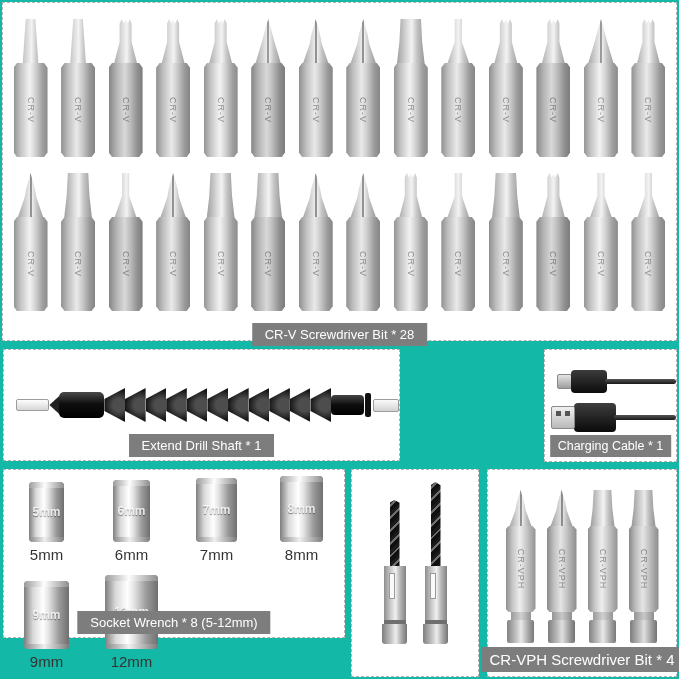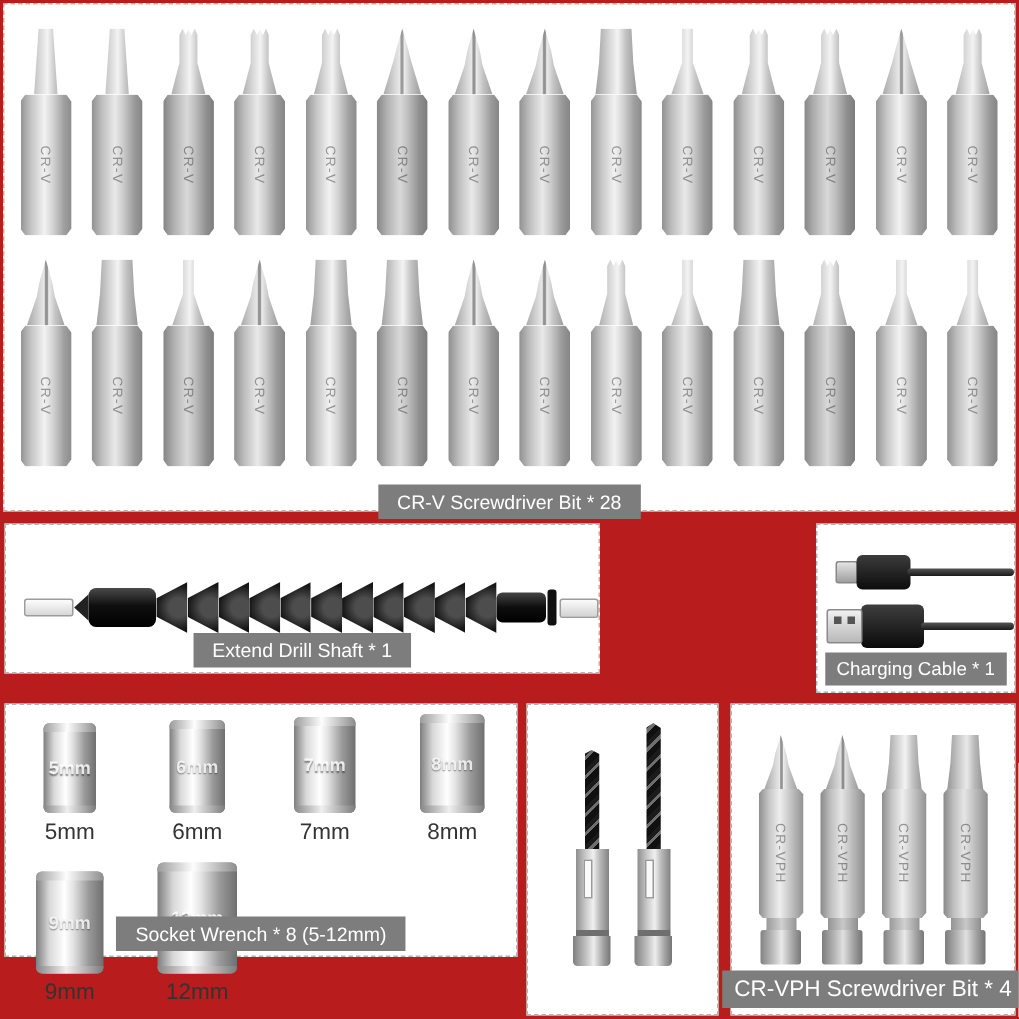--- a/index.html
+++ b/index.html
@@ -1,23 +1,23 @@
 <!DOCTYPE html>
 <html><head>
 <meta charset="utf-8">
 <style>
   html,body{margin:0;padding:0;background:#fff;}
   body{width:679px;height:679px;position:relative;font-family:"Liberation Sans",sans-serif;overflow:hidden;}
-  .canvas{position:absolute;inset:0;background:#b91c1c;}
+  .canvas{position:absolute;inset:0;background:#14b8a6;}
   .box{position:absolute;border:1px dashed #b3b3b3;background:#fff;box-sizing:border-box;}
   .badge{position:absolute;left:50%;transform:translateX(-50%);background:#7d7d7d;color:#fff;
          font-size:13px;line-height:1;padding:5px 13px;white-space:nowrap;}
   
   .sec-top{left:2px;top:2px;width:675px;height:339px;}
-  .sec-shaft{left:3px;top:349px;width:397px;height:100px;}
+  .sec-shaft{left:3px;top:349px;width:397px;height:112px;}
   .sec-adapter{left:408px;top:349px;width:130px;height:113px;}
   .sec-cable{left:544px;top:349px;width:133px;height:113px;}
   .sec-sockets{left:3px;top:469px;width:342px;height:169px;}
   .sec-hss{left:351px;top:469px;width:128px;height:208px;}
   .sec-vph{left:487px;top:469px;width:190px;height:208px;}
   
   .bit-row{display:flex;justify-content:space-evenly;align-items:flex-end;width:100%;margin-top:12px;height:142px;}
   .bit{width:40px;display:flex;flex-direction:column;align-items:center;}
   .bit:nth-child(3n) .bit-body{filter:brightness(.93);}
   .bit:nth-child(4n+1) .bit-body{filter:brightness(1.04);}

